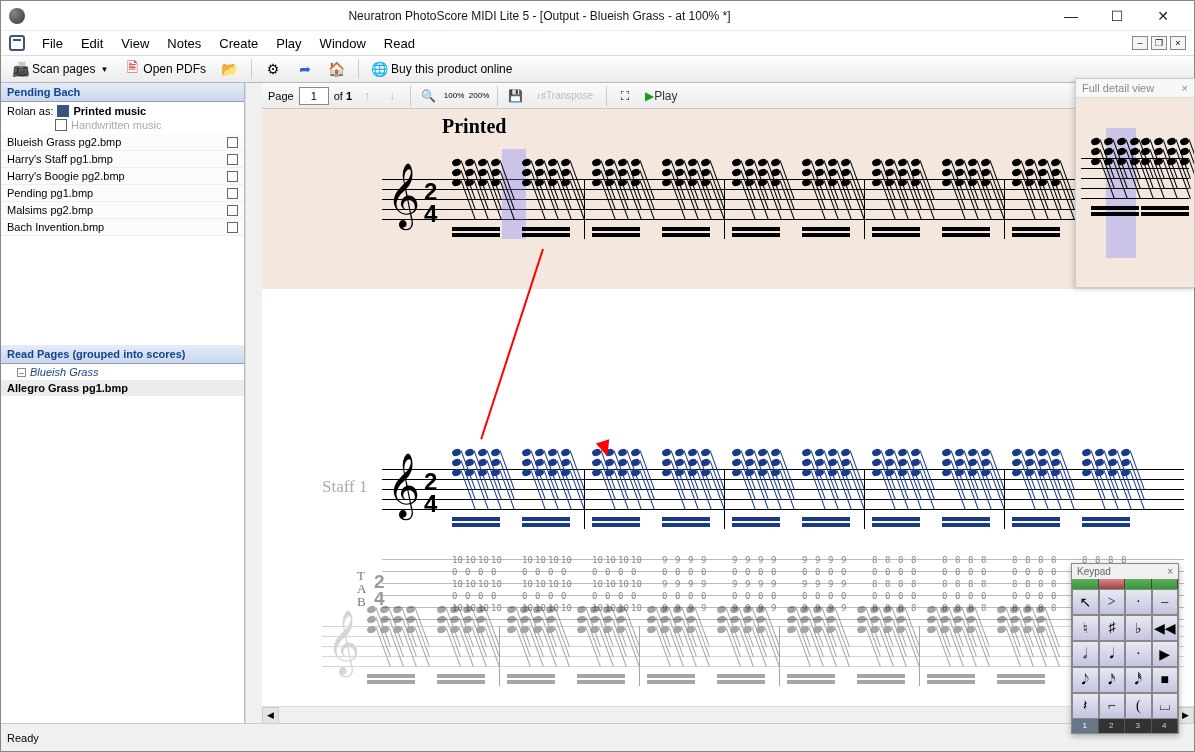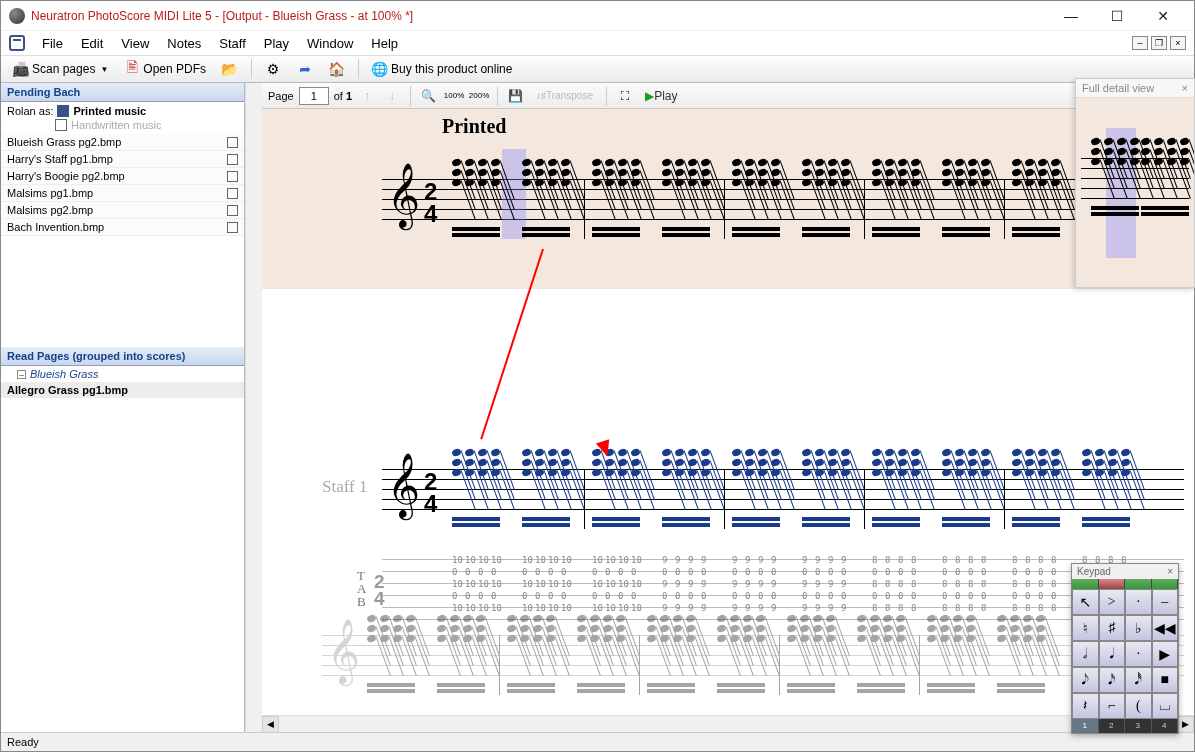--- a/index.html
+++ b/index.html
@@ -1,19 +1,19 @@
 <!DOCTYPE html>
 <html><head>
 <meta charset="utf-8">
 <style>
 * { box-sizing: border-box; margin: 0; padding: 0; font-family: "Segoe UI", Tahoma, sans-serif; }
 body { width: 1195px; height: 752px; background: #fff; overflow: hidden; font-size: 12px; display: flex; flex-direction: column; border: 1px solid #888; }
 .titlebar { height: 30px; display: flex; align-items: center; padding: 0 8px; background: #fff; border-bottom: 1px solid #eee; }
 .titlebar .ticon { width: 16px; height: 16px; border-radius: 50%; background: radial-gradient(circle at 30% 30%, #888, #333); margin-right: 6px; }
-.titlebar .title { flex: 1; font-size: 12px; color: #b91c1c; }
+.titlebar .title { flex: 1; font-size: 12px; color: #0f172a; text-align: center; }
 .winbtns { display: flex; }
 .winbtn { width: 46px; height: 30px; display: flex; align-items: center; justify-content: center; font-size: 14px; color: #222; cursor: default; }
 .menubar { height: 24px; display: flex; align-items: center; padding: 0 8px; background: #fff; }
 .menubar .micon { width: 16px; height: 16px; border: 2px solid #3a5284; border-radius: 3px; margin-right: 8px; position: relative; }
 .menubar .micon:before { content: ""; position: absolute; left: 2px; top: 2px; right: 2px; height: 2px; background: #3a5284; }
 .mitem { padding: 2px 9px; font-size: 13px; cursor: default; }
 .mdibtns { margin-left: auto; display: flex; gap: 3px; }
 .mdibtn { width: 16px; height: 14px; border: 1px solid #888; background: #f4f4f4; font-size: 9px; display: flex; align-items: center; justify-content: center; cursor: default; }
 .toolbar { height: 28px; display: flex; align-items: center; padding: 2px 6px; gap: 4px; background: linear-gradient(#fdfdfd, #ececec); border-top: 1px solid #ddd; border-bottom: 1px solid #b8b8b8; font-family: "MS Sans Serif", monospace; font-size: 12px; }
 .tbtn { display: flex; align-items: center; gap: 3px; padding: 2px 5px; border: 1px solid transparent; border-radius: 2px; cursor: default; }
@@ -75,45 +75,45 @@
 .keypad-tabs { display: flex; height: 10px; }
 .keypad-tabs div { flex: 1; background: linear-gradient(#6a6, #393); border-right: 1px solid #444; }
 .keypad-tabs div:nth-child(2) { background: linear-gradient(#d88, #944); }
 .keypad-grid { display: grid; grid-template-columns: repeat(4, 1fr); }
 .kkey { height: 26px; background: linear-gradient(#e8e8f4, #c4c4e0); border: 1px solid #888; display: flex; align-items: center; justify-content: center; font-size: 14px; font-family: serif; cursor: default; }
 .keypad-bot { display: flex; height: 14px; background: #333; }
 .keypad-bot div { flex: 1; border-right: 1px solid #555; color: #ccc; font-size: 8px; text-align: center; line-height: 14px; }
 .keypad-bot div:first-child { background: #678; color: #fff; }
 .hscroll { height: 17px; background: #f0f0f0; border-top: 1px solid #ddd; display: flex; align-items: center; }
 .hscroll .hbtn { width: 17px; height: 17px; background: #e4e4e4; border: 1px solid #ccc; display: flex; align-items: center; justify-content: center; font-size: 9px; }
-.statusbar { height: 19px; background: #f0f0f0; border-top: 1px solid #ccc; padding: 4px 6px; font-size: 11px; display: flex; align-items: center; }
+.statusbar { height: 28px; background: #f0f0f0; border-top: 1px solid #ccc; padding: 4px 6px; font-size: 11px; display: flex; align-items: center; }
 </style>
 </head>
 <body>
 
 <div class="titlebar">
   <div class="ticon"></div>
   <div class="title">Neuratron PhotoScore MIDI Lite 5 - [Output - Blueish Grass - at 100% *]</div>
   <div class="winbtns">
     <div class="winbtn">—</div>
     <div class="winbtn">☐</div>
     <div class="winbtn close">✕</div>
   </div>
 </div>
 
 <div class="menubar">
   <div class="micon"></div>
   <div class="mitem">File</div>
   <div class="mitem">Edit</div>
   <div class="mitem">View</div>
   <div class="mitem">Notes</div>
-  <div class="mitem">Staff</div>
+  <div class="mitem">Create</div>
   <div class="mitem">Play</div>
   <div class="mitem">Window</div>
-  <div class="mitem">Help</div>
+  <div class="mitem">Read</div>
   <div class="mdibtns">
     <div class="mdibtn">–</div>
     <div class="mdibtn">❐</div>
     <div class="mdibtn">×</div>
   </div>
 </div>
 
 <div class="toolbar">
   <div class="tbtn">
     <span class="ico">📠</span>
@@ -165,21 +165,21 @@
         </div>
       <div class="frow">
           <span>Harry's Staff pg1.bmp</span>
           <span class="fchk"></span>
         </div>
       <div class="frow">
           <span>Harry's Boogie pg2.bmp</span>
           <span class="fchk"></span>
         </div>
       <div class="frow">
-          <span>Malsims pg1.bmp</span>
+          <span>Pending pg1.bmp</span>
           <span class="fchk"></span>
         </div>
       <div class="frow">
           <span>Malsims pg2.bmp</span>
           <span class="fchk"></span>
         </div>
       <div class="frow">
           <span>Bach Invention.bmp</span>
           <span class="fchk"></span>
         </div>

